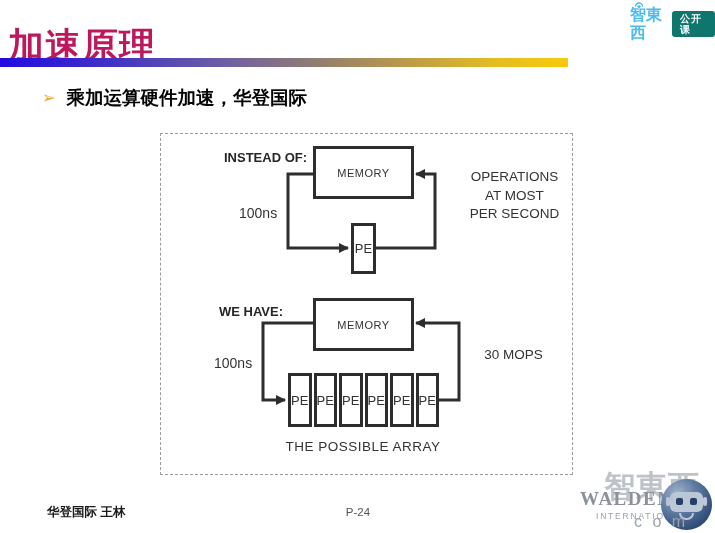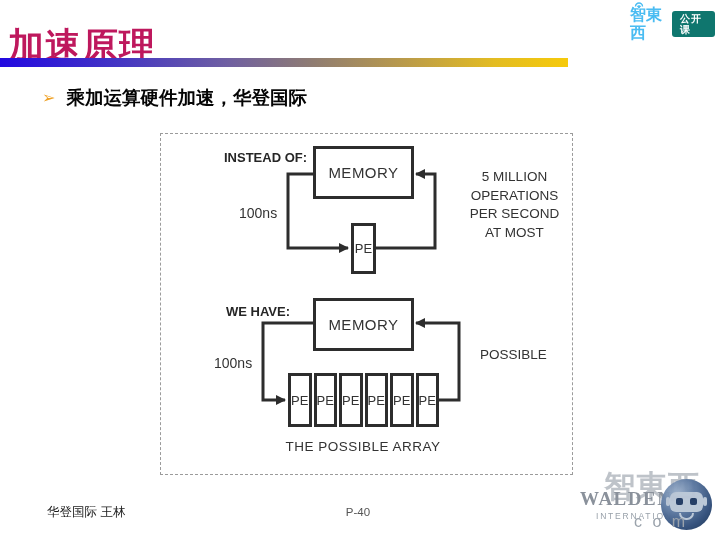--- a/index.html
+++ b/index.html
@@ -45,21 +45,21 @@
   
   .diagram {
     position:absolute; left:160px; top:133px; width:413px; height:342px;
     border:1px dashed #9b9b9b; background:#ffffff;
   }
   .connectors { position:absolute; left:0; top:0; width:413px; height:342px; }
   .dg-label { position:absolute; font-size:13px; font-weight:700; color:#262626;padding-left:45px; }
   .dg-box {
     position:absolute; border:3px solid #2D2D2D; background:#fff;
     display:flex; align-items:center; justify-content:center;
-    color:#333; font-size:15px; letter-spacing:0.5px;
+    color:#333; font-size:11px; letter-spacing:0.5px;
   }
   .mem1 { left:152px; top:12px;  width:101px; height:53px; }
   .mem2 { left:152px; top:164px; width:101px; height:53px; }
   .pe1  { left:190px; top:89px;  width:25px;  height:51px; font-size:13px; letter-spacing:0; }
   .pe-row {
     position:absolute; left:127px; top:239px; width:151px; height:54px;
     display:flex; gap:2px;
   }
   .pe-cell {
     flex:1; border:3px solid #2D2D2D; background:#fff;
@@ -72,21 +72,21 @@
   .note { position:absolute; width:107px; text-align:center; font-size:13.5px; color:#333; line-height:18.5px; }
   .note1 { left:300px; top:34px; }
   .note2 { left:299px; top:212px; line-height:18px; }
   .note span { display:block; }
   .dg-caption {
     position:absolute; left:102px; top:305px; width:200px; text-align:center;
     font-size:13.5px; color:#333; letter-spacing:0.5px;
   }
 
   
-  .footer-author { position:absolute; left:47px; top:504px; font-size:12.5px; font-weight:400; color:#1a1a1a; }
+  .footer-author { position:absolute; left:47px; top:504px; font-size:12.5px; font-weight:700; color:#1a1a1a; }
   .page-num { position:absolute; left:330px; top:506px; width:56px; text-align:center; font-size:11.5px; color:#555; }
 
   
   .walden-name {
     position:absolute; left:580px; top:488px;
     font-family:"Liberation Serif", serif; font-size:19px; font-weight:600;
     color:#8A919B; letter-spacing:1.5px;
   }
   .walden-sub {
     position:absolute; left:596px; top:511px;
@@ -165,46 +165,45 @@
       <path d="M152,189 L102,189 L102,266 L124,266" fill="none" stroke="#2D2D2D" stroke-width="3" marker-end="url(#arrow)"></path>
 
       <path d="M278,266 L298,266 L298,189 L255,189" fill="none" stroke="#2D2D2D" stroke-width="3" marker-end="url(#arrow)"></path>
     </svg>
 
     <div class="dg-label" style="left:18px; top:16px;">INSTEAD OF:</div>
     <div class="dg-box mem1">MEMORY</div>
     <div class="dg-box pe1">PE</div>
     <div class="latency lat1">100ns</div>
     <div class="note note1">
-      <span>5 MILLION</span>
       <span>OPERATIONS</span>
+      <span>AT MOST</span>
       <span>PER SECOND</span>
-      <span>AT MOST</span>
     </div>
 
-    <div class="dg-label" style="left:20px; top:170px;">WE HAVE:</div>
+    <div class="dg-label" style="left:13px; top:170px;">WE HAVE:</div>
     <div class="dg-box mem2">MEMORY</div>
     <div class="pe-row">
       <div class="pe-cell">PE</div>
       <div class="pe-cell">PE</div>
       <div class="pe-cell">PE</div>
       <div class="pe-cell">PE</div>
       <div class="pe-cell">PE</div>
       <div class="pe-cell">PE</div>
     </div>
     <div class="latency lat2">100ns</div>
     <div class="note note2">
-      <span>POSSIBLE</span>
+      <span>30 MOPS</span>
     </div>
 
     <div class="dg-caption">THE POSSIBLE ARRAY</div>
   </div>
 
   <div class="footer-author">华登国际 王林</div>
-  <div class="page-num">P-40</div>
+  <div class="page-num">P-24</div>
 
   <div class="wm-zhidx">智東西</div>
   <div class="walden-name">WALDEN</div>
   <div class="walden-sub">INTERNATIONAL</div>
   <div class="wm-com">c o m</div>
   <div class="wm-sphere">
     <div class="robot-ear-l"></div>
     <div class="robot-face"></div>
     <div class="robot-ear-r"></div>
     <div class="robot-smile"></div>

